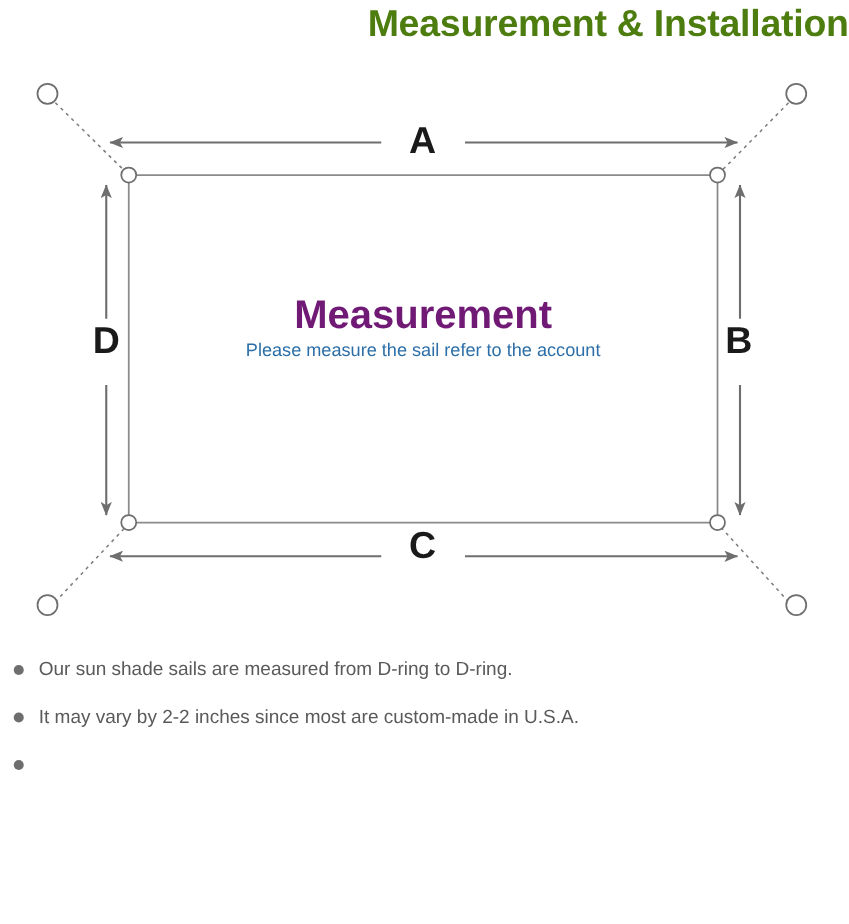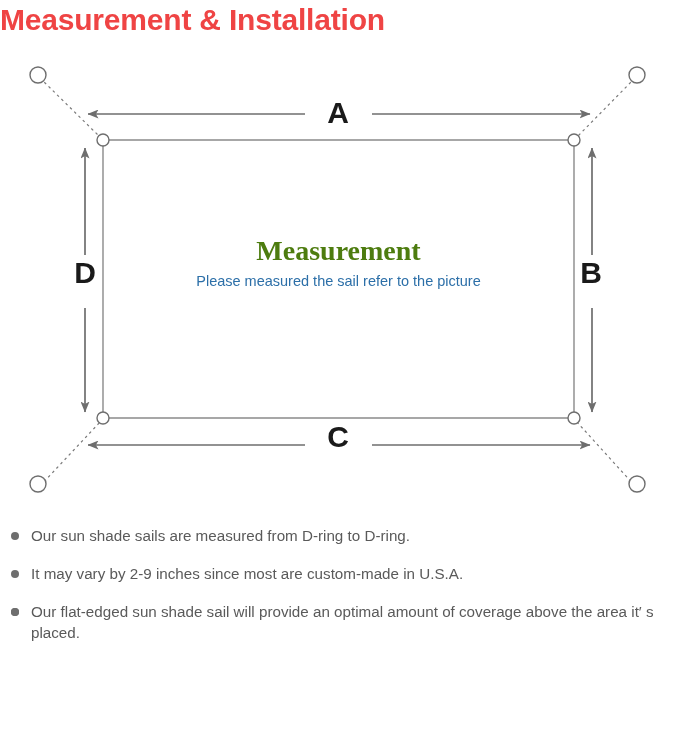--- a/index.html
+++ b/index.html
@@ -19,24 +19,24 @@
     position: relative;
     width: 679px;
     height: 739px;
   }
   
   .title {
     position: absolute;
     left: 0;
     top: 0;
     width: 679px;
-    text-align: left;
+    text-align: right;
     font-size: 30px;
     font-weight: bold;
-    color: #ef4444;
+    color: #4d7c0f;
     letter-spacing: -0.2px;
     line-height: 40px;
     white-space: nowrap;
   }
   
   .diagram {
     position: absolute;
     left: 0;
     top: 50px;
     width: 679px;
@@ -60,26 +60,25 @@
   #label-D { left: 62px; top: 208px; width: 46px; }
 
   .sail-text {
     position: absolute;
     left: 103px;
     top: 185px;
     width: 471px;
     text-align: center;
   }
   .sail-title {
-    font-size: 28px;
+    font-size: 32px;
     font-weight: bold;
-    color: #4d7c0f;
+    color: #701a75;
     line-height: 32px;
     margin: 0;
-    font-family: Liberation Serif, serif;
   }
   .sail-sub {
     font-size: 14.5px;
     color: #2c6fa8;
     line-height: 22px;
     margin: 3px 0 0 0;
   }
   
   .notes {
     position: absolute;
@@ -168,35 +167,31 @@
       </g>
     </svg>
 
     <div class="dim-label" id="label-A">A</div>
     <div class="dim-label" id="label-C">C</div>
     <div class="dim-label" id="label-B">B</div>
     <div class="dim-label" id="label-D">D</div>
 
     <div class="sail-text">
       <p class="sail-title">Measurement</p>
-      <p class="sail-sub">Please measured the sail refer to the picture</p>
+      <p class="sail-sub">Please measure the sail refer to the account</p>
     </div>
   </div>
 
   <div class="notes">
     <div class="note">
       <span class="dot"></span>
       <span>Our sun shade sails are measured from D-ring to D-ring.</span>
     </div>
     <div class="note">
       <span class="dot"></span>
-      <span>It may vary by 2-9 inches since most are custom-made in U.S.A.</span>
+      <span>It may vary by 2-2 inches since most are custom-made in U.S.A.</span>
     </div>
     <div class="note">
       <span class="dot"></span>
-    </div>
-    <div class="note">
-      <span class="dot"></span>
-      <span>Our flat-edged sun shade sail will provide an optimal amount of coverage above the area it′ s placed.</span>
     </div>
   </div>
 
 </div>
 
 </body></html>

